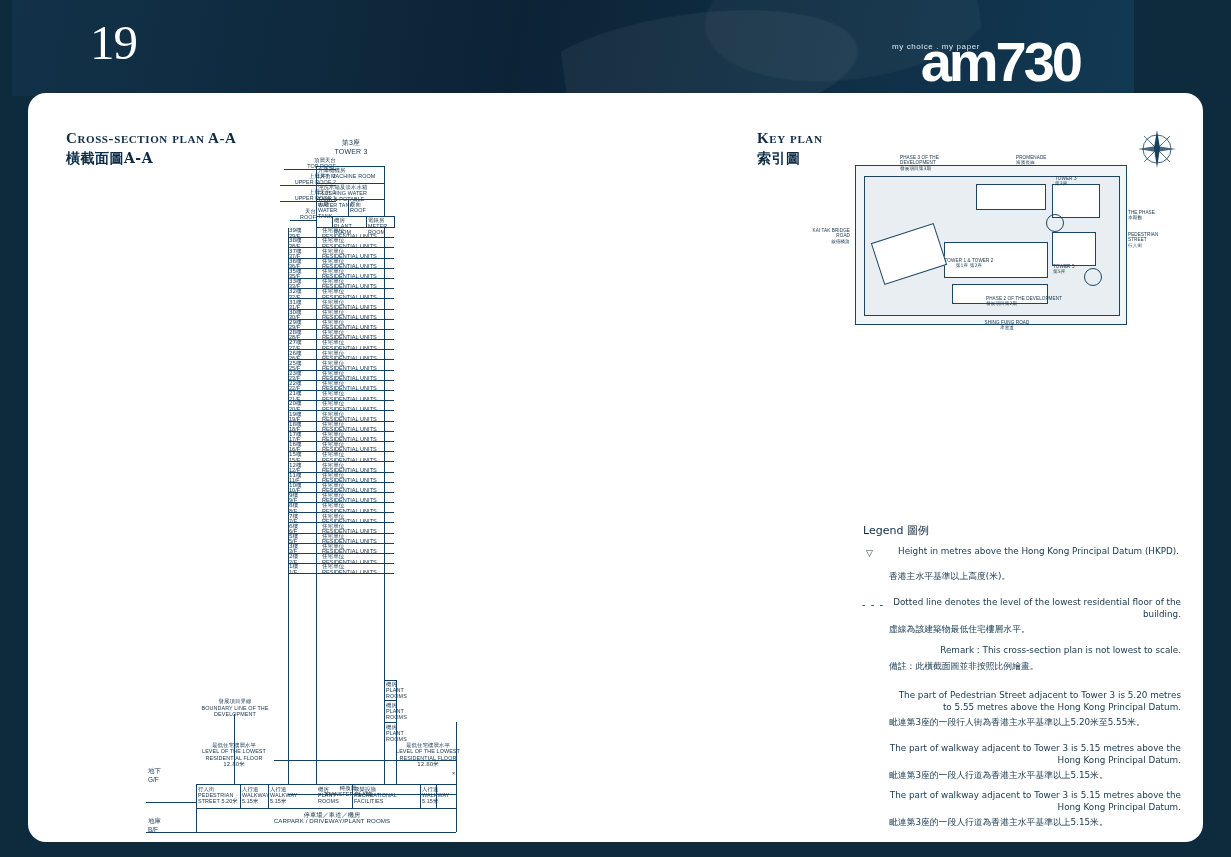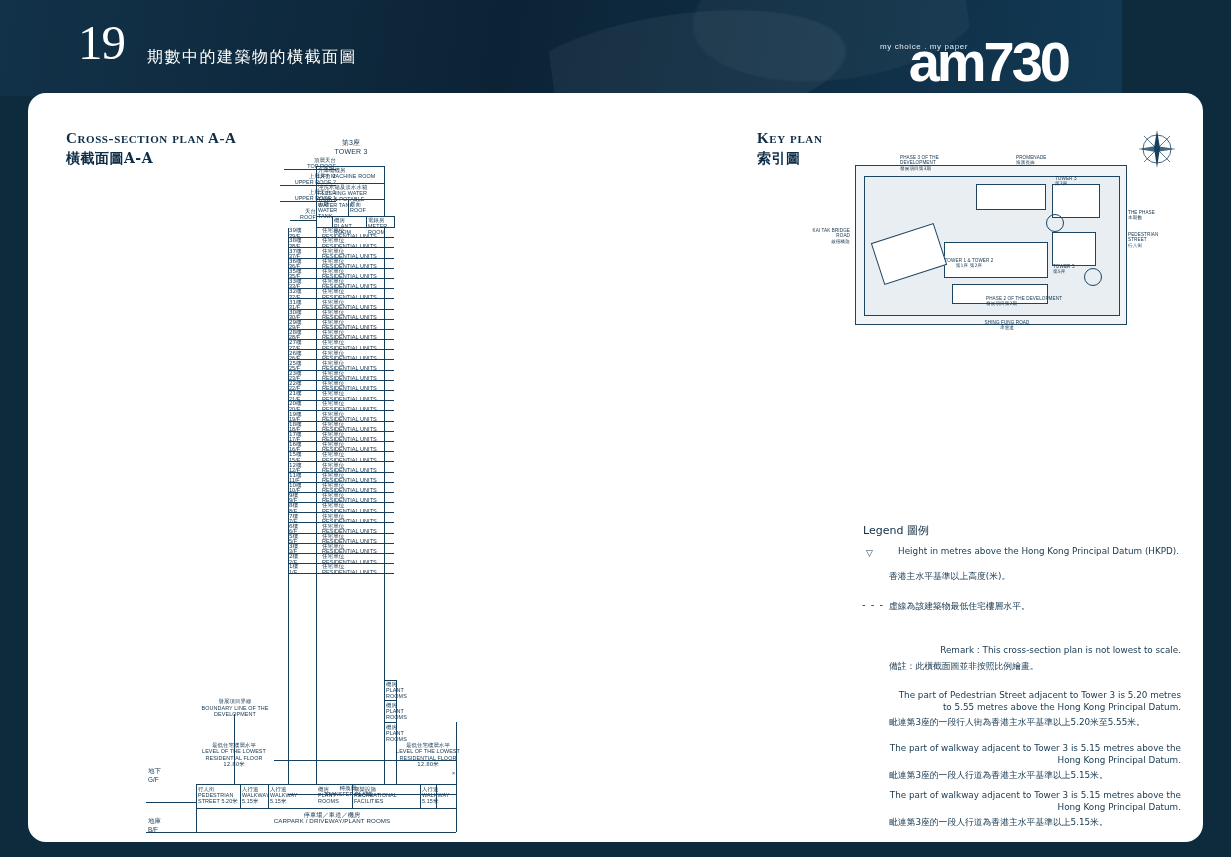--- a/index.html
+++ b/index.html
@@ -6,21 +6,21 @@
   html, body { margin:0; padding:0; }
   body {
     width:1231px; height:857px;
     background:#0e2a3d;
     font-family:"Liberation Sans", sans-serif;
     overflow:hidden;
     position:relative;
   }
   
   .header {
-    position:absolute; left:0; top:0; width:1122px; height:96px;
+    position:absolute; left:12px; top:0; width:1122px; height:96px;
     background:linear-gradient(100deg,#123249 0%,#0c2336 45%,#123953 100%);
     overflow:hidden;
   }
   .header:after{
     content:""; position:absolute; right:150px; top:-40px; width:420px; height:200px;
     background:
       radial-gradient(ellipse at 30% 50%, rgba(255,255,255,0.05) 0 40%, transparent 41%),
       radial-gradient(ellipse at 70% 30%, rgba(255,255,255,0.04) 0 35%, transparent 36%);
     transform:rotate(-8deg);
   }
@@ -146,21 +146,20 @@
   }
   .leg-mark{
     position:absolute; font-size:9px; color:#16384f;
   }
 </style>
 </head>
 <body>
 
 <div class="header">
   <div class="chapter-num">19</div>
-  <div class="head-zh">期數中的建築物的橫截面圖</div>
   <div class="logo-box">
     <div class="logo-tag">my choice . my paper</div>
     <div class="logo-text">am730</div>
   </div>
 </div>
 
 <div class="page"></div>
 
 <div class="sec-title-en" style="left:66px; top:130px;">Cross-section plan A-A</div>
 <div class="sec-title-zh" style="left:66px; top:150px;">橫截面圖A-A</div>
@@ -746,20 +745,21 @@
 <div class="legend-head">Legend 圖例</div>
 
 <div class="leg-mark" style="left:866px; top:548px;">▽</div>
 <div class="leg-row" style="left:889px; top:546px; width:290px;">
   <div class="leg-en">Height in metres above the Hong Kong Principal Datum (HKPD).</div>
   <div class="leg-zh" style="margin-top:12px;">香港主水平基準以上高度(米)。</div>
 </div>
 
 <div class="leg-mark" style="left:862px; top:598px; font-size:11px; letter-spacing:1px;">- - -</div>
 <div class="leg-row" style="left:889px; top:597px; width:292px;">
+  <div class="leg-en">Dotted line denotes the level of the lowest residential floor of the building.</div>
   <div class="leg-zh" style="margin-top:3px;">虛線為該建築物最低住宅樓層水平。</div>
 </div>
 
 <div class="leg-row" style="left:889px; top:645px; width:292px;">
   <div class="leg-en">Remark : This cross-section plan is not lowest to scale.</div>
   <div class="leg-zh" style="margin-top:3px;">備註：此橫截面圖並非按照比例繪畫。</div>
 </div>
 
 <div class="leg-row" style="left:889px; top:690px; width:292px;">
   <div class="leg-en">The part of Pedestrian Street adjacent to Tower 3 is 5.20 metres to 5.55 metres above the Hong Kong Principal Datum.</div>

